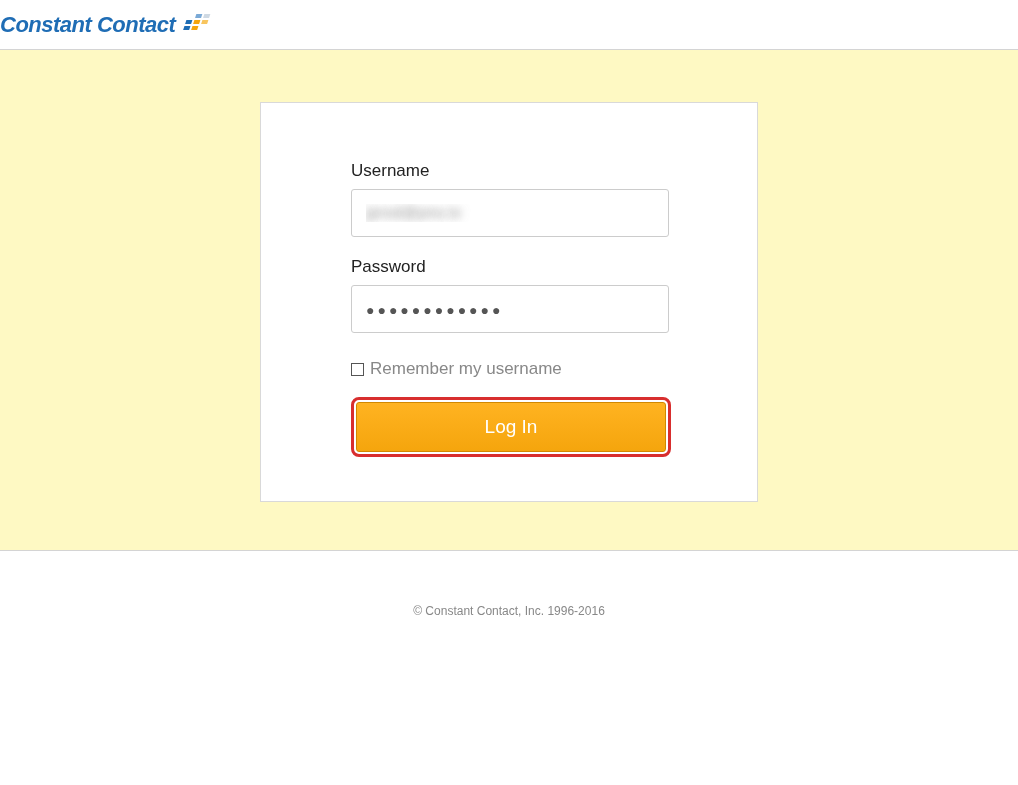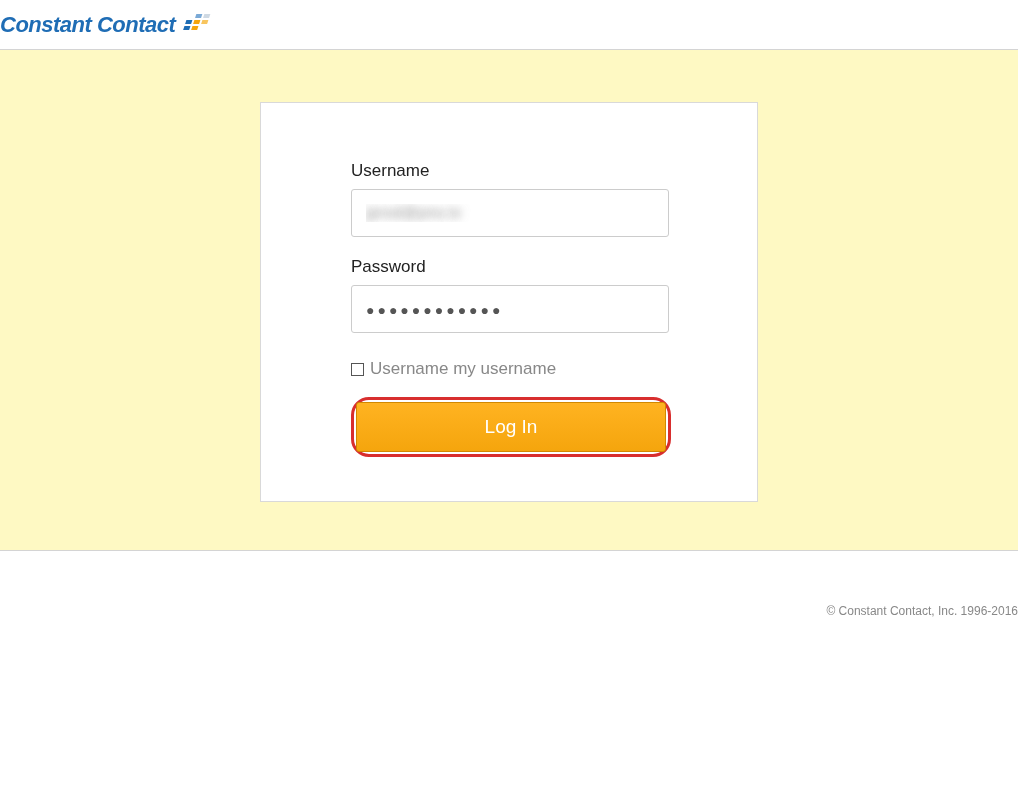--- a/index.html
+++ b/index.html
@@ -85,37 +85,37 @@
       border: 1px solid #555555;
       background: #ffffff;
       cursor: pointer;
     }
     .remember-label {
       font-size: 17px;
       color: #888888;
     }
     .login-button-wrap {
       border: 3px solid #d82e2e;
-      border-radius: 18px;
+      border-radius: 8px;
       padding: 2px;
       width: 320px;
     }
     .login-button {
       width: 100%;
       height: 50px;
       background: linear-gradient(#ffb321, #f5a50d);
       border: 1px solid #d18800;
       border-radius: 3px;
       color: #ffffff;
       font-size: 19px;
       cursor: pointer;
     }
     .footer {
       padding-top: 50px;
-      text-align: right;
+      text-align: center;
     }
     .footer-text {
       font-size: 12px;
       color: #888888;
     }
   </style>
 </head>
 <body>
 
 <div class="header">
@@ -141,21 +141,21 @@
   <div class="login-card">
 
     <label class="field-label">Username</label>
     <input type="text" class="text-input username-blur" value="jprod@pno.tv" style="">
 
     <label class="field-label">Password</label>
     <input type="text" class="text-input password-dots" value="●●●●●●●●●●●●" style="">
 
     <div class="remember-row">
       <div class="checkbox"></div>
-      <span class="remember-label">Username my username</span>
+      <span class="remember-label">Remember my username</span>
     </div>
 
     <div class="login-button-wrap">
       <button class="login-button">Log In</button>
     </div>
 
   </div>
 </div>
 
 <div class="footer">

